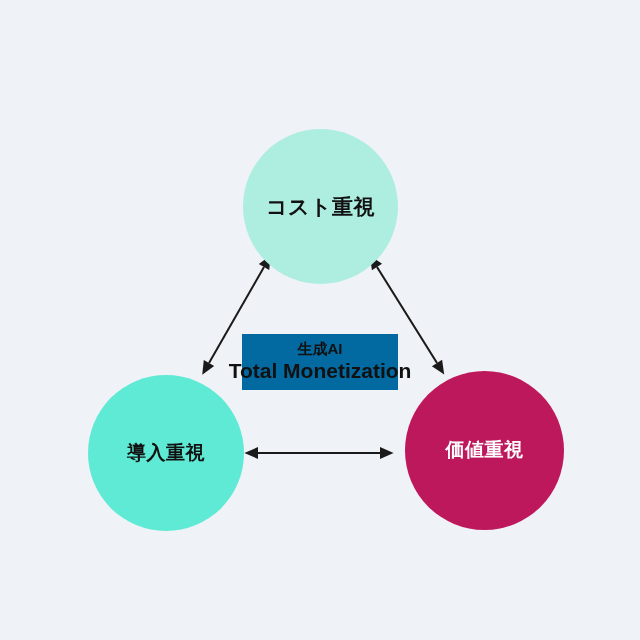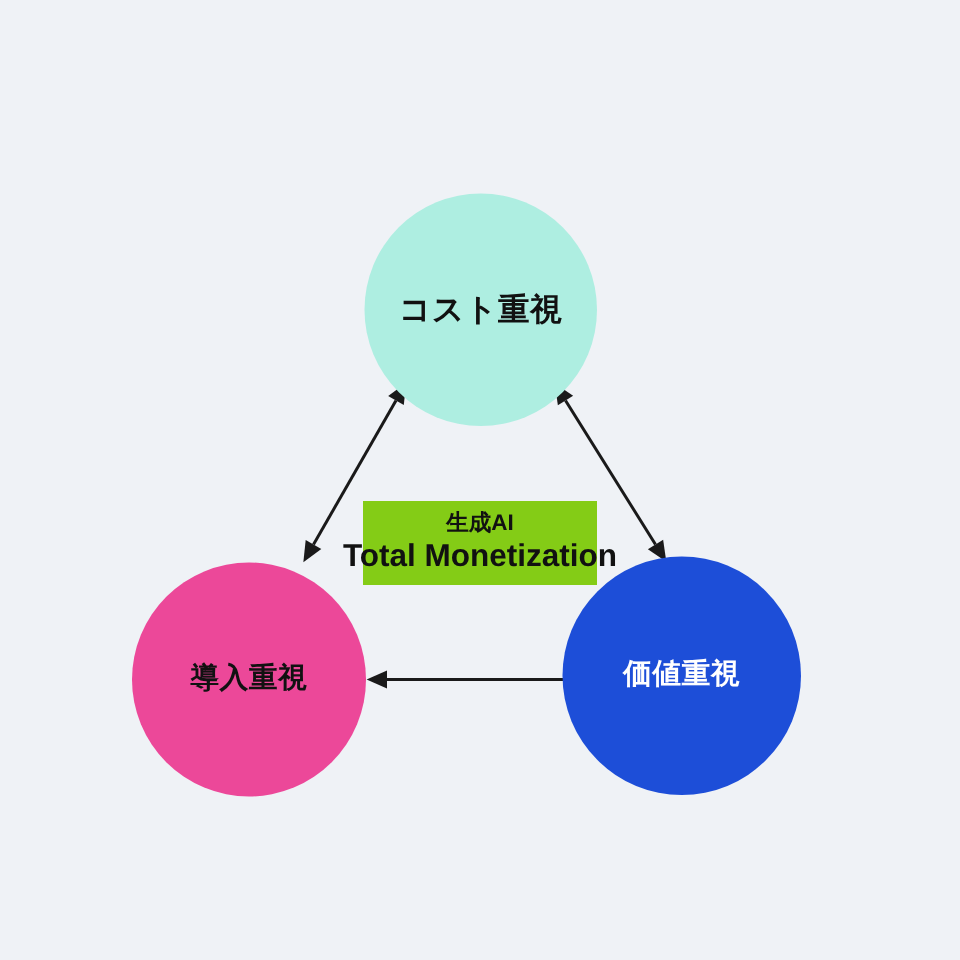--- a/index.html
+++ b/index.html
@@ -58,48 +58,48 @@
     color: #111111;
     font-size: 21px;
   }
 
   
   #node-adoption {
     left: 88px;
     top: 375px;
     width: 156px;
     height: 156px;
-    background: #ec4899;
+    background: #5eead4;
   }
   #node-adoption .node-label {
     color: #111111;
     font-size: 19px;
   }
 
   
   #node-value {
-    left: 375px;
+    left: 405px;
     top: 371px;
     width: 159px;
     height: 159px;
-    background: #1d4ed8;
+    background: #be185d;
   }
   #node-value .node-label {
     color: #ffffff;
     font-size: 19px;
   }
 
   
   #center-caption {
     position: absolute;
     left: 242px;
     top: 334px;
     width: 156px;
     height: 56px;
-    background: #84cc16;
+    background: #0369a1;
     display: flex;
     flex-direction: column;
     align-items: center;
     justify-content: center;
     text-align: center;
   }
   #center-caption .caption-line {
     font-weight: bold;
     color: #111111;
     line-height: 1.25;

